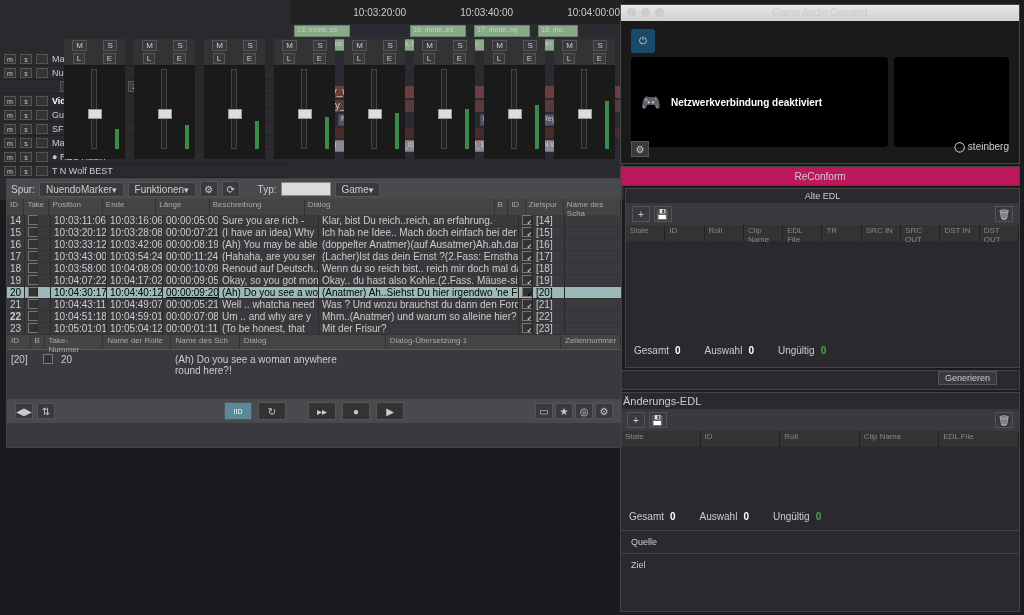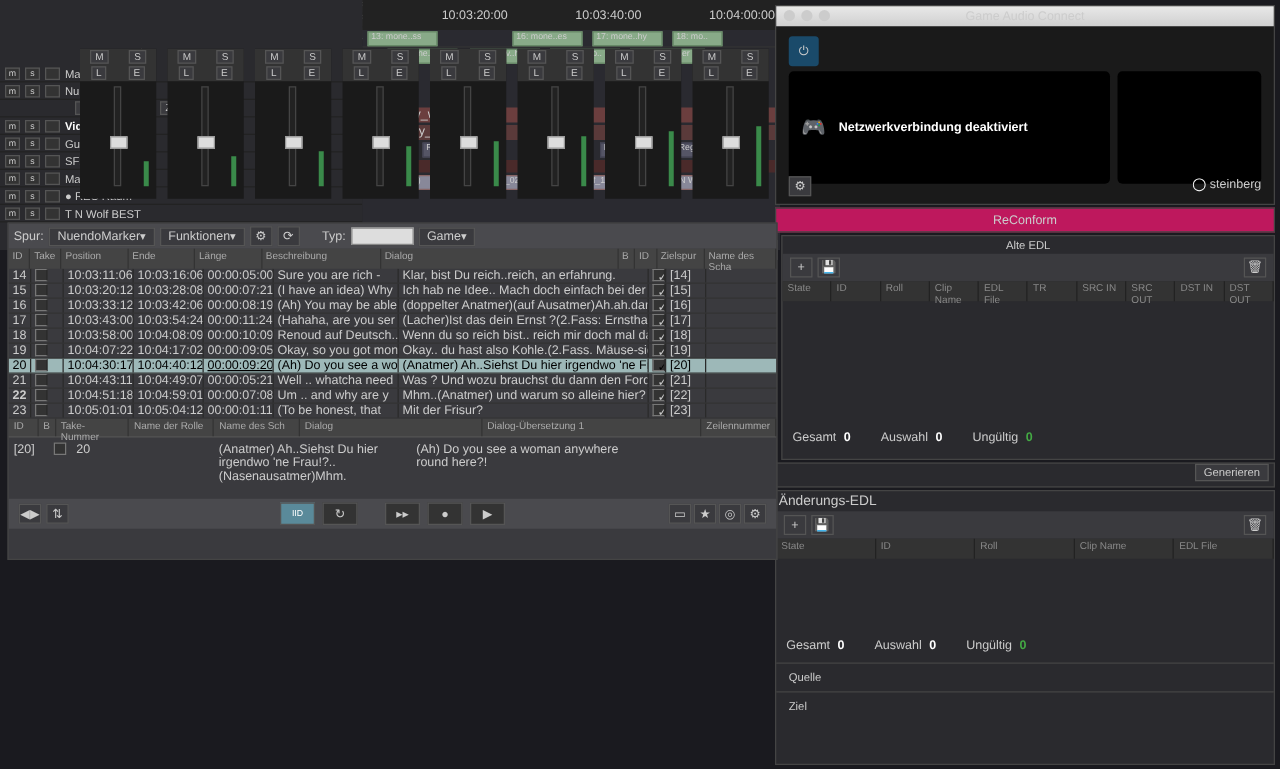--- a/index.html
+++ b/index.html
@@ -36,21 +36,21 @@
 #recon{right:4px;top:166px;width:400px;height:20px;background:#be185d;text-align:center;line-height:20px;font-size:10px}
 
 .edl{background:#2a2a2e}
 .edl .bar{background:#3a3a3e;height:22px;display:flex;align-items:center;gap:4px;padding:0 6px}
 .edl .hdr{background:#333;display:flex;height:16px}
 .edl .hdr span{border-right:1px solid #222;padding:1px 4px;font-size:8px;color:#888}
 .edl .stats{padding:8px;display:flex;gap:24px;font-size:9px}
 .edl .stats b{color:#fff;margin-left:6px}
 #edl-alte{right:4px;top:188px;width:395px;height:180px}
 #edl-alte2{right:405px;top:188px;width:8px;height:180px;background:#2a2a2e}
-#edl-gen{right:4px;top:370px;width:400px;height:20px;text-align:right;padding-right:4px}
+#edl-gen{right:4px;top:370px;width:400px;height:20px;text-align:right;padding-right:22px}
 #edl-chg{right:4px;top:392px;width:400px;height:220px}
 .qz{padding:6px 10px;font-size:9px;border-top:1px solid #444}
 
 #adr{left:6px;top:178px;width:616px;height:270px;background:#3a3a3e}
 #adr .toolbar{background:#4a4a4e;height:20px;display:flex;align-items:center;gap:4px;padding:0 4px}
 #adr .toolbar input{background:#ddd;color:#333;border:1px solid #888;height:14px;font-size:9px;padding:0 3px}
 #adr .tblhdr{background:#444;display:flex;height:16px}
 #adr .tblhdr span{border-right:1px solid #333;padding:1px 3px;font-size:8px;color:#aaa}
 #adr .tblbody{height:120px;overflow:hidden}
 .adrrow{display:flex;height:12px;font-size:8px;border-bottom:1px solid #333}
@@ -415,21 +415,20 @@
       <span style="width:70px">Name des Sch</span>
       <span style="width:150px">Dialog</span>
       <span style="width:180px">Dialog-Übersetzung 1</span>
       <span style="width:60px">Zeilennummer</span>
     </div>
   <div class="detail">
     <span style="width:24px">[20]</span>
     <span class="chk"></span>
     <span style="width:18px">20</span>
     <span style="width:80px"></span>
-    <span style="width:150px">(Anatmer) Ah..Siehst Du hier irgendwo 'ne Frau!?.. (Nasenausatmer)Mhm.</span>
     <span style="width:180px">(Ah) Do you see a woman anywhere round here?!</span>
   </div>
   <div class="transport">
     <span class="icon-btn" style="position:absolute;left:8px">◀▶</span>
     <span class="icon-btn" style="position:absolute;left:30px">⇅</span>
     <span class="tbtn active" style="color:#fff;font-size:7px">IID</span>
     <span class="tbtn">↻</span>
     <span style="width:10px"></span>
     <span class="tbtn">▸▸</span>
     <span class="tbtn">●</span>

